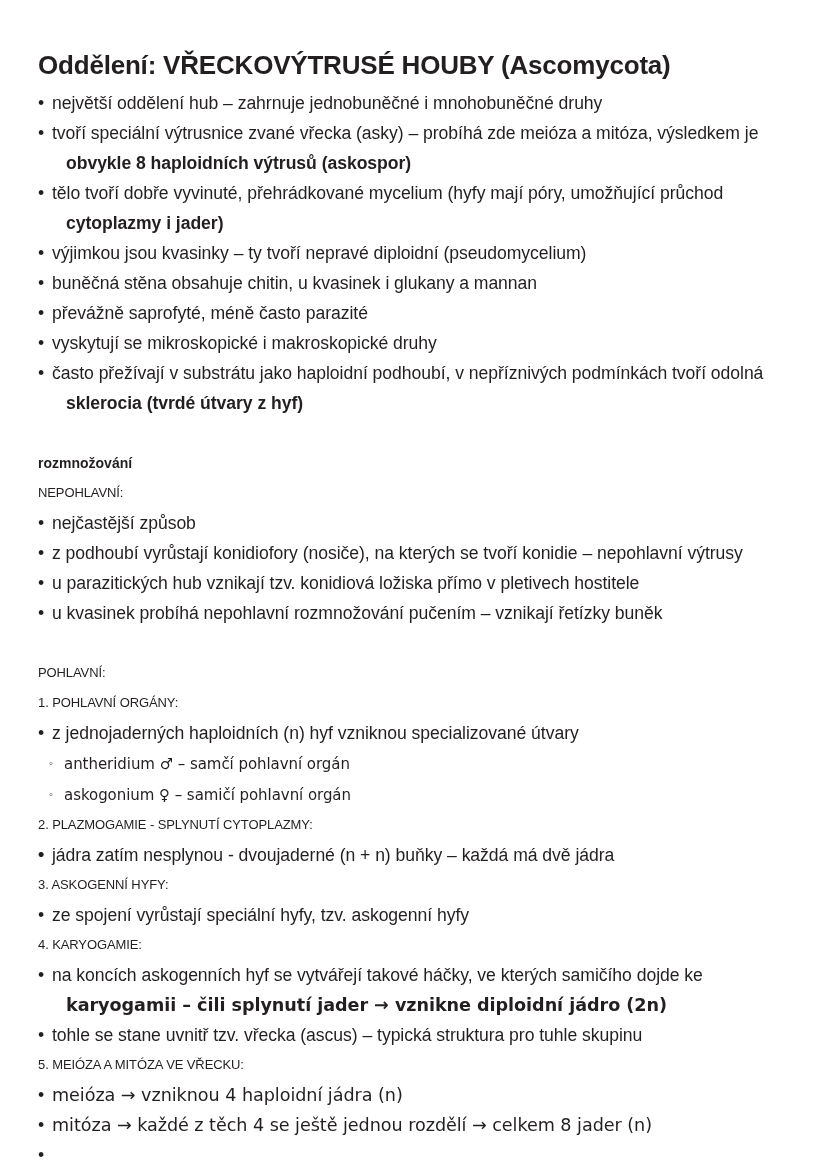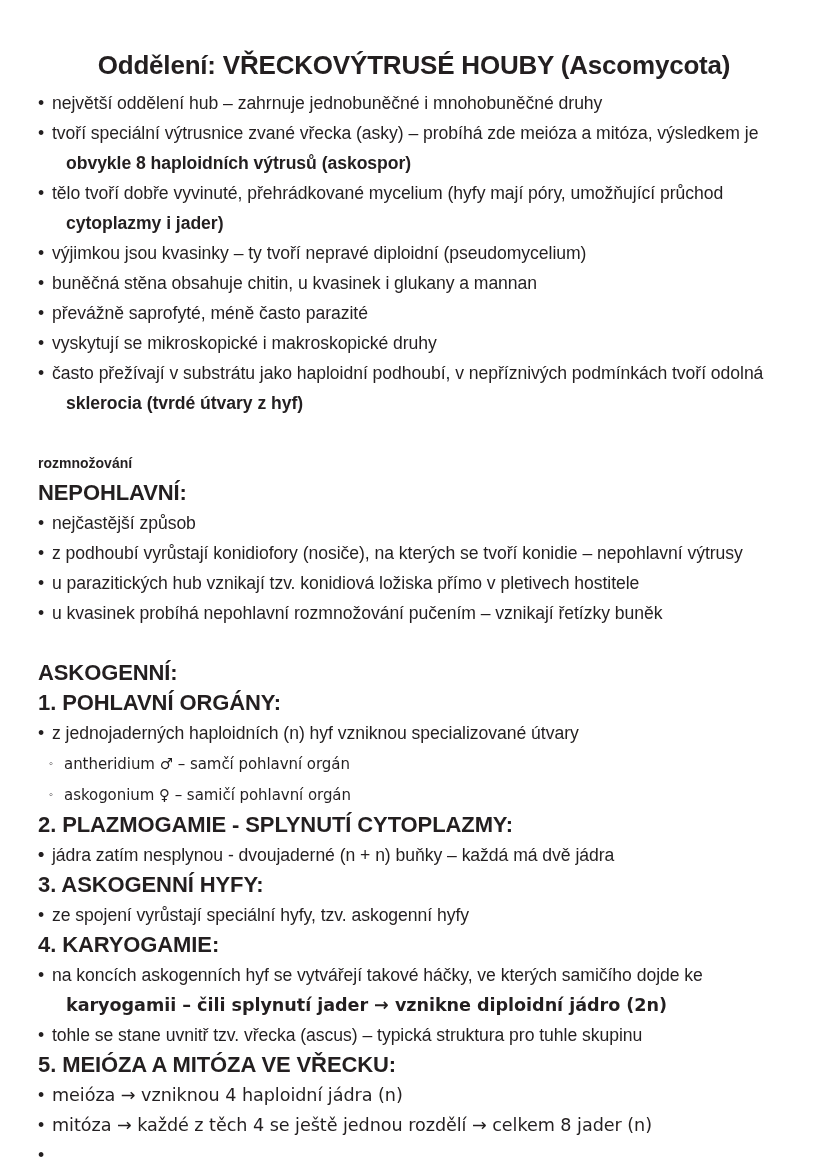--- a/index.html
+++ b/index.html
@@ -25,21 +25,20 @@
     background: #ffffff;
   }
   .doc-title {
     font-size: 26px;
     font-weight: bold;
     line-height: 34px;
     letter-spacing: -0.2px;
     margin: 0 0 6px 0;
     color: #231f20;
     white-space: nowrap;
-    text-align: center;
   }
   .block {
     margin: 0;
     padding: 0;
     list-style: none;
   }
   .line {
     font-size: 17.6px;
     line-height: 30px;
     color: #231f20;
@@ -71,22 +70,22 @@
     font-weight: bold;
   }
   .sec-head {
     font-size: 14px;
     font-weight: bold;
     line-height: 30px;
     color: #231f20;
     margin: 0;
   }
   .sub-head {
-    font-size: 22px;
-    font-weight: bold;
+    font-size: 13px;
+    font-weight: normal;
     line-height: 30px;
     color: #231f20;
     margin: 0;
     letter-spacing: -0.1px;
   }
   .spacer {
     height: 30px;
   }
   .sym {
     font-family: "DejaVu Sans", sans-serif;
@@ -176,21 +175,21 @@
       <span class="txt">u parazitických hub vznikají tzv. konidiová ložiska přímo v pletivech hostitele</span>
     </div>
     <div class="line">
       <span class="bullet">•</span>
       <span class="txt">u kvasinek probíhá nepohlavní rozmnožování pučením – vznikají řetízky buněk</span>
     </div>
   </div>
 
   <div class="spacer"></div>
 
-  <div class="sub-head">ASKOGENNÍ:</div>
+  <div class="sub-head">POHLAVNÍ:</div>
 
   <div class="sub-head">1. POHLAVNÍ ORGÁNY:</div>
   <div class="block">
     <div class="line">
       <span class="bullet">•</span>
       <span class="txt">z jednojaderných haploidních (n) hyf vzniknou specializované útvary</span>
     </div>
     <div class="line sub">
       <span class="bullet">◦</span>
       <span class="txt sym">antheridium ♂ – samčí pohlavní orgán</span>

